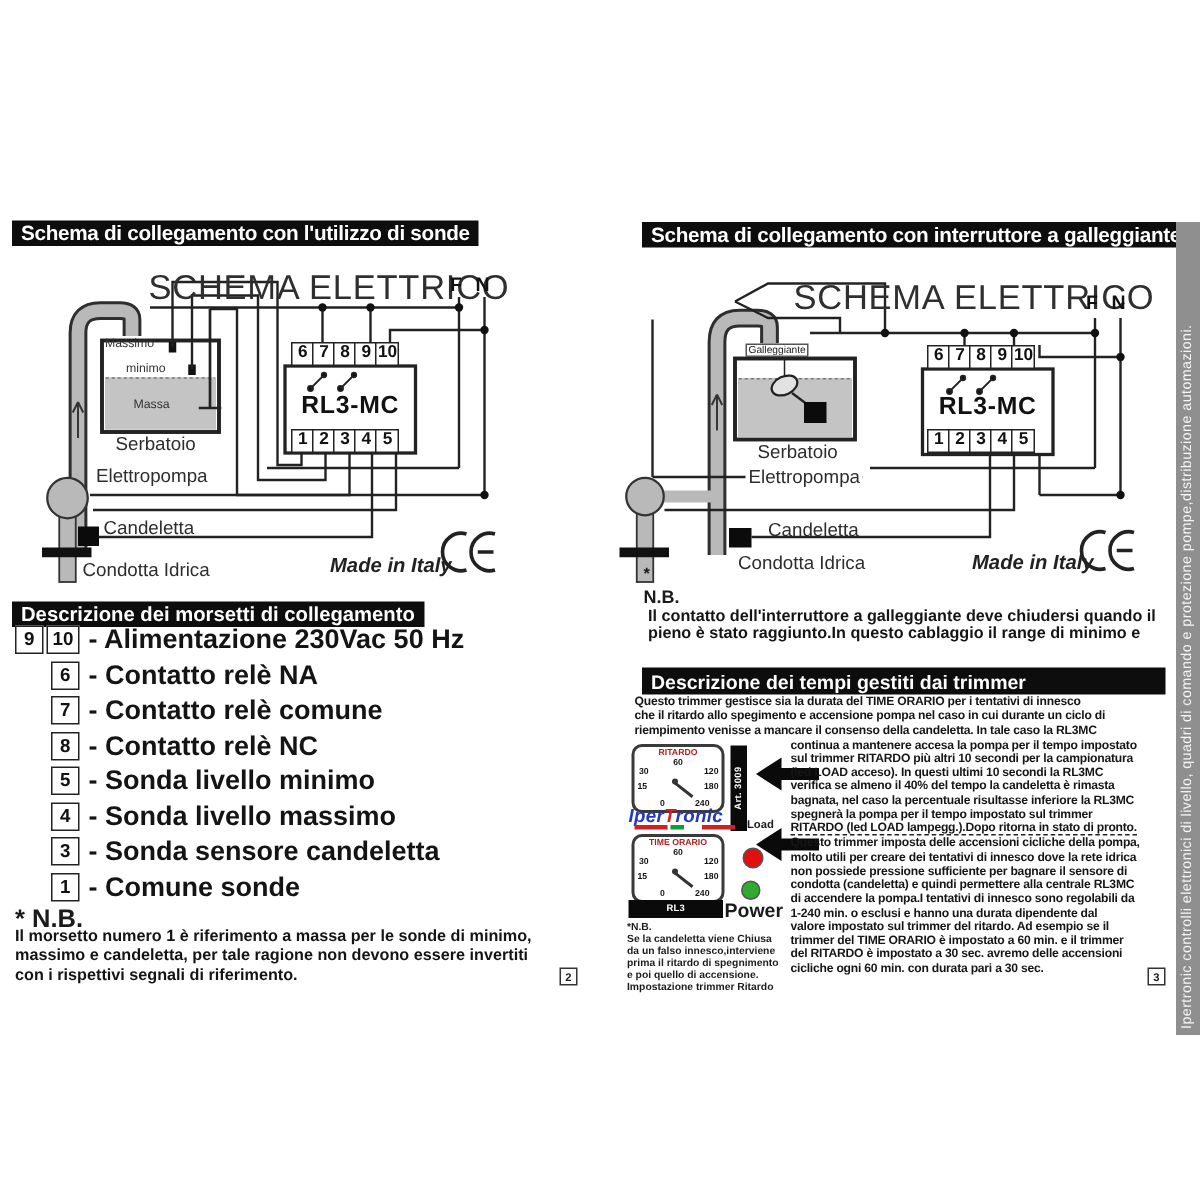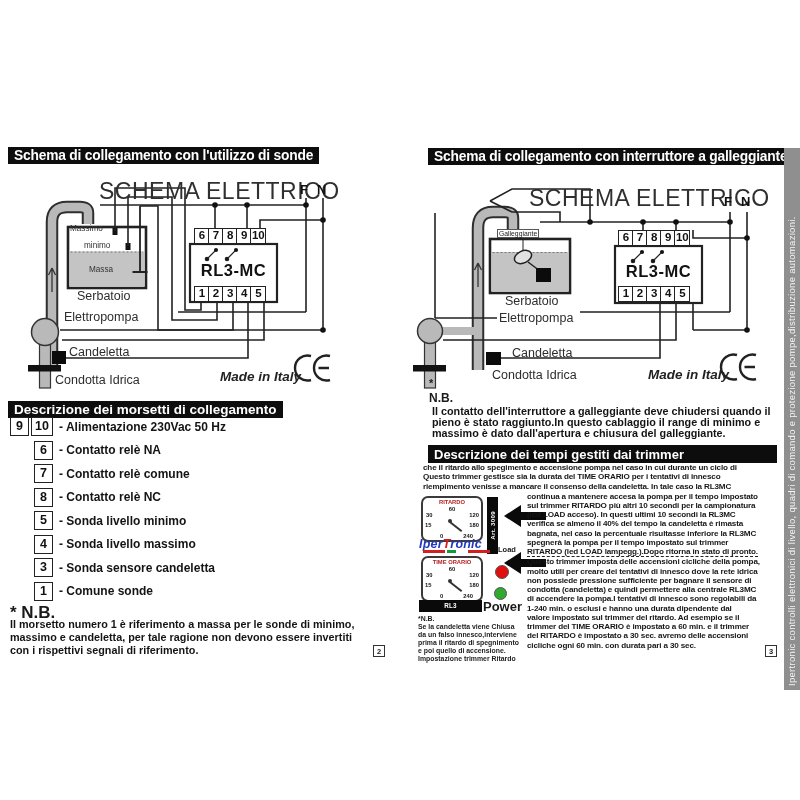--- a/index.html
+++ b/index.html
@@ -13,21 +13,21 @@
   .dsmall{font-size:8.2px;color:#333;white-space:nowrap;}
   .madein{font-style:italic;font-size:13.5px;font-weight:600;color:#222;white-space:nowrap;}
   .rl3name{font-size:16.5px;font-weight:bold;letter-spacing:.5px;color:#111;text-align:center;}
   .trow{display:flex;}
   .trow>div{width:15.8px;height:16px;border:1.7px solid #222;margin-right:-1.7px;background:#fff;
             box-sizing:border-box;font-size:11.5px;font-weight:bold;text-align:center;line-height:13px;color:#111;}
   .mrow{display:flex;align-items:center;height:17.5px;margin-bottom:6px;}
   .badge{display:inline-block;width:17px;height:17px;border:1.9px solid #222;font-size:12.5px;font-weight:bold;
          text-align:center;line-height:17px;margin-right:2px;background:#fff;color:#111;}
   .badge.wide{width:20px;}
-  .mlabel{font-size:12px;font-weight:bold;margin-left:4px;white-space:nowrap;color:#141414;}
+  .mlabel{font-size:18px;font-weight:bold;margin-left:4px;white-space:nowrap;color:#141414;}
   .nbpara>div{font-size:10.8px;font-weight:bold;line-height:13.2px;white-space:nowrap;color:#141414;}
   .nbpara2>div{font-size:10.8px;font-weight:bold;line-height:11.2px;white-space:nowrap;color:#141414;}
   .tpara>div{font-size:8.1px;font-weight:bold;line-height:9.25px;letter-spacing:-0.15px;white-space:nowrap;color:#161616;}
   .dashed-underline{border-bottom:1px dashed #222;display:inline-block;}
   .pageno{width:12px;height:12px;border:1.2px solid #333;font-size:7.5px;font-weight:bold;text-align:center;
           line-height:12px;box-sizing:border-box;background:#fff;}
   .dial{border:2px solid #3a3a3a;border-radius:7px;background:#fff;position:absolute;}
   .dial span{position:absolute;font-size:5.8px;font-weight:bold;color:#111;white-space:nowrap;}
   .dial .dtitle{color:var(--accent_red);left:0;right:0;text-align:center;top:1px;}
   .dial .t60{left:0;right:0;text-align:center;top:7.5px;}
@@ -277,28 +277,27 @@
       <div>3</div>
       <div>4</div>
       <div>5</div>
     </div>
 
   <div class="abs" style="left:429px;top:377px;font-size:11px;font-weight:bold;">*</div>
   <div class="abs" style="left:429px;top:391px;font-size:12px;font-weight:bold;">N.B.</div>
   <div class="abs nbpara2" style="left:432px;top:406px;">
       <div>Il contatto dell'interruttore a galleggiante deve chiudersi quando il</div>
       <div>pieno è stato raggiunto.In questo cablaggio il range di minimo e</div>
-      <div>massimo è dato dall'apertura e chiusura del galleggiante.</div>
     </div>
 
   <div class="abs blackbar" style="left:428px;top:445px;font-size:13px;width:337px;padding:1.5px 6px;">Descrizione dei tempi gestiti dai trimmer</div>
 
   <div class="abs tpara" style="left:423px;top:463px;">
+      <div>Questo trimmer gestisce sia la durata del TIME ORARIO per i tentativi di innesco</div>
       <div>che il ritardo allo spegimento e accensione pompa nel caso in cui durante un ciclo di</div>
-      <div>Questo trimmer gestisce sia la durata del TIME ORARIO per i tentativi di innesco</div>
       <div>riempimento venisse a mancare il consenso della candeletta. In tale caso la RL3MC</div>
     </div>
   <div class="abs tpara" style="left:527px;top:491.5px;">
       <div>continua a mantenere accesa la pompa per il tempo impostato</div>
       <div>sul trimmer RITARDO più altri 10 secondi per la campionatura</div>
       <div>(led LOAD acceso). In questi ultimi 10 secondi la RL3MC</div>
       <div>verifica se almeno il 40% del tempo la candeletta è rimasta</div>
       <div>bagnata, nel caso la percentuale risultasse inferiore la RL3MC</div>
       <div>spegnerà la pompa per il tempo impostato sul trimmer</div>
       <div><span class="dashed-underline">RITARDO (led LOAD lampegg.).Dopo ritorna in stato di pronto.</span></div>

